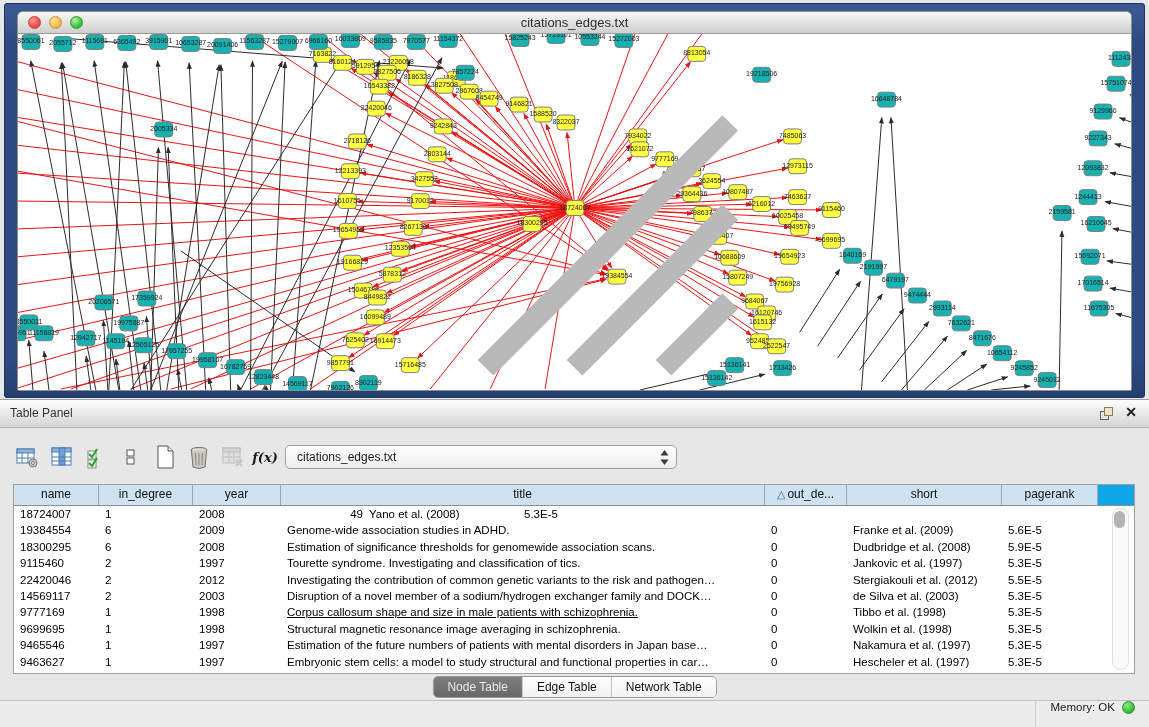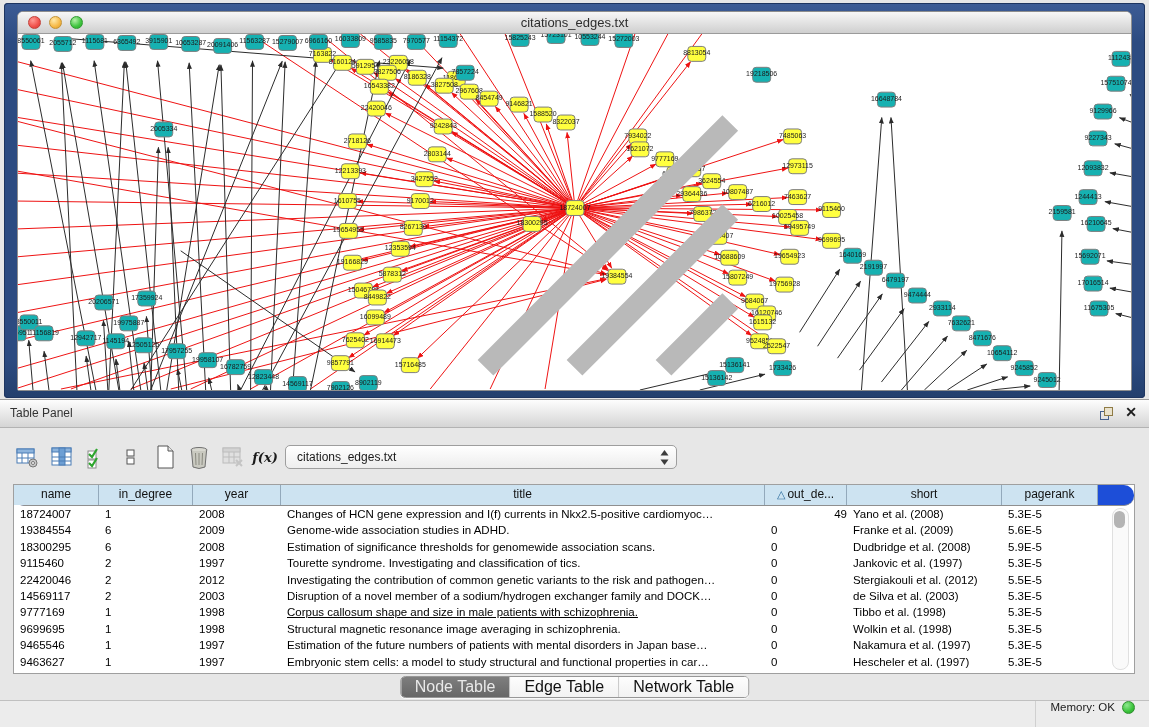--- a/index.html
+++ b/index.html
@@ -29,30 +29,30 @@
   .close-x{position:absolute;right:12px;top:4px;font-size:14px;font-weight:700;color:#1c1c1c;cursor:default;}
 
   .toolbar{position:absolute;left:0;top:40px;height:36px;width:100%;}
   .icon-btn{position:absolute;top:2px;width:30px;height:30px;display:flex;align-items:center;justify-content:center;}
   .fx{font-family:"DejaVu Serif",serif;font-style:italic;font-weight:700;font-size:13px;color:#1a1a1a;}
   .combo{position:absolute;left:285px;top:5px;width:392px;height:24px;box-sizing:border-box;border:1px solid #9e9e9e;border-radius:5px;background:linear-gradient(180deg,#ffffff,#ededed);}
   .combo .cval{position:absolute;left:11px;top:0;font-size:12px;line-height:22px;color:#1a1a1a;}
   .combo .arrows{position:absolute;right:7px;top:4px;}
 
   .dtable{position:absolute;left:13px;top:84px;width:1122px;height:190px;background:#fff;border:1px solid #9f9f9f;box-sizing:border-box;overflow:hidden;}
-  .thead{display:flex;height:20px;border-bottom:1px solid #8f8f8f;background:#1d4ed8;border-radius:10px;}
+  .thead{display:flex;height:20px;border-bottom:1px solid #8f8f8f;background:#0ea5e9;}
   .th{box-sizing:border-box;background:#cde3f1;border-right:1px solid #93a9bb;font-size:12px;line-height:19px;text-align:center;color:#111;overflow:hidden;white-space:nowrap;}
   .th .sort{color:#2f6f9f;font-size:11px;margin-right:2px;}
   .tbody .trow{display:flex;height:16.4px;background:#fff;}
   .td{box-sizing:border-box;padding-left:6px;font-size:11.5px;line-height:16.4px;color:#000;overflow:hidden;white-space:nowrap;}
   .vscroll{position:absolute;right:5px;top:23px;width:15px;height:160px;background:#fafafa;border:1px solid #e0e0e0;border-radius:8px;}
   .vthumb{position:absolute;left:1px;top:2px;width:11px;height:17px;border-radius:6px;background:#b4b4b4;}
 
   .tabs{position:absolute;left:50%;top:276px;transform:translateX(-50%);display:flex;height:20px;border:1px solid #979797;border-radius:5px;overflow:hidden;background:#fbfbfb;box-shadow:0 1px 0 rgba(255,255,255,.7);}
-  .tab{font-size:16px;line-height:20px;padding:0 14px;color:#111;border-right:1px solid #bdbdbd;background:linear-gradient(180deg,#fdfdfd,#f2f2f2);}
+  .tab{font-size:12px;line-height:20px;padding:0 14px;color:#111;border-right:1px solid #bdbdbd;background:linear-gradient(180deg,#fdfdfd,#f2f2f2);}
   .tab:last-child{border-right:none;}
   .tab.sel{background:linear-gradient(180deg,#7e7e7e,#676767);color:#e9e9e9;}
 
   .status-bar{position:absolute;left:0;bottom:0;width:1149px;height:27px;background:#ececec;border-top:1px solid #c0c0c0;box-sizing:border-box;}
   .status-right{position:absolute;right:14px;top:0;height:100%;display:flex;align-items:flex-start;gap:7px;border-left:1px solid #d0d0d0;padding-left:14px;}
   .status-right .mem{font-size:11.5px;color:#1a1a1a;}
   .dot{width:13px;height:13px;border-radius:50%;background:radial-gradient(circle at 35% 30%,#8fe88f,#3ac33a 60%,#2a9b2a);border:1px solid #2f8f2f;box-sizing:border-box;}
 </style>
 </head>
 <body>
@@ -580,21 +580,20 @@
         <div class="th" style="width: 484px;">title</div>
         <div class="th" style="width: 82px;"><span class="sort">△</span>out_de...</div>
         <div class="th" style="width: 155px;">short</div>
         <div class="th" style="width: 96px;">pagerank</div>
       </div>
     <div class="tbody" id="tbody">
         <div class="trow">
           <div class="td" style="width: 85px;">18724007</div>
           <div class="td" style="width: 94px;">1</div>
           <div class="td" style="width: 88px;">2008</div>
-          <div class="td" style="width: 484px;">Changes of HCN gene expression and I(f) currents in Nkx2.5-positive cardiomyoc…</div>
           <div class="td" style="width: 82px; text-align: right;">49</div>
           <div class="td" style="width: 155px;">Yano et al. (2008)</div>
           <div class="td" style="width: 96px;">5.3E-5</div>
         </div>
         <div class="trow">
           <div class="td" style="width: 85px;">19384554</div>
           <div class="td" style="width: 94px;">6</div>
           <div class="td" style="width: 88px;">2009</div>
           <div class="td" style="width: 484px;">Genome-wide association studies in ADHD.</div>
           <div class="td" style="width: 82px;">0</div>

